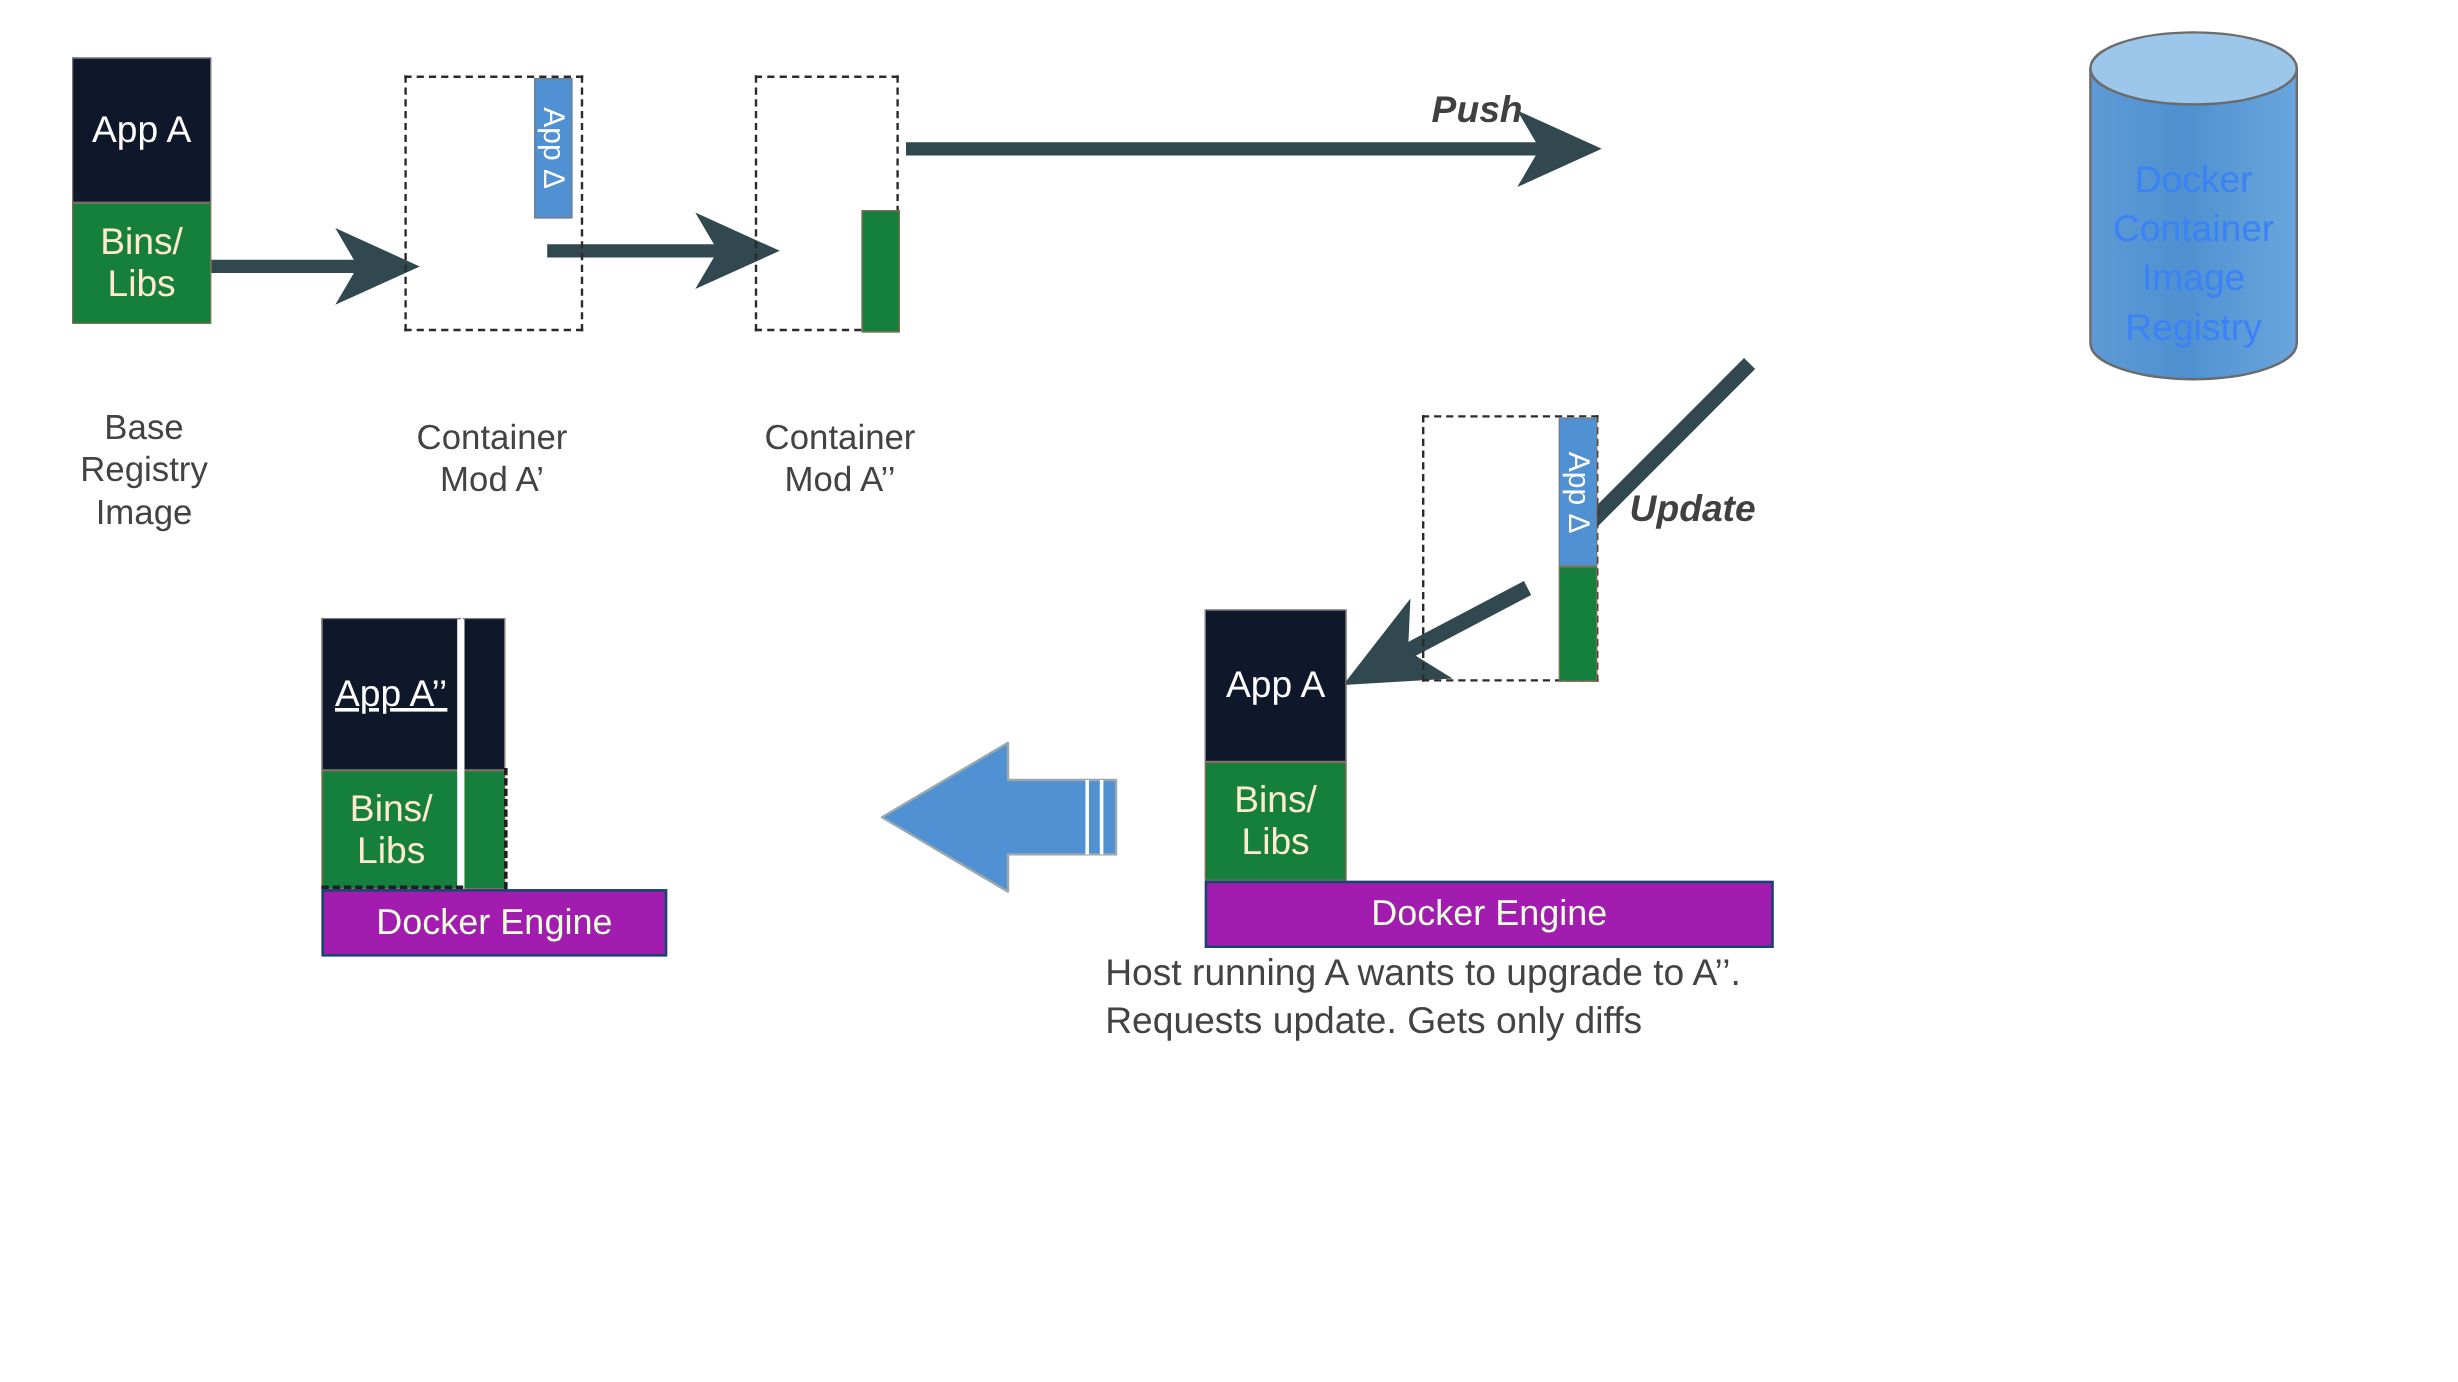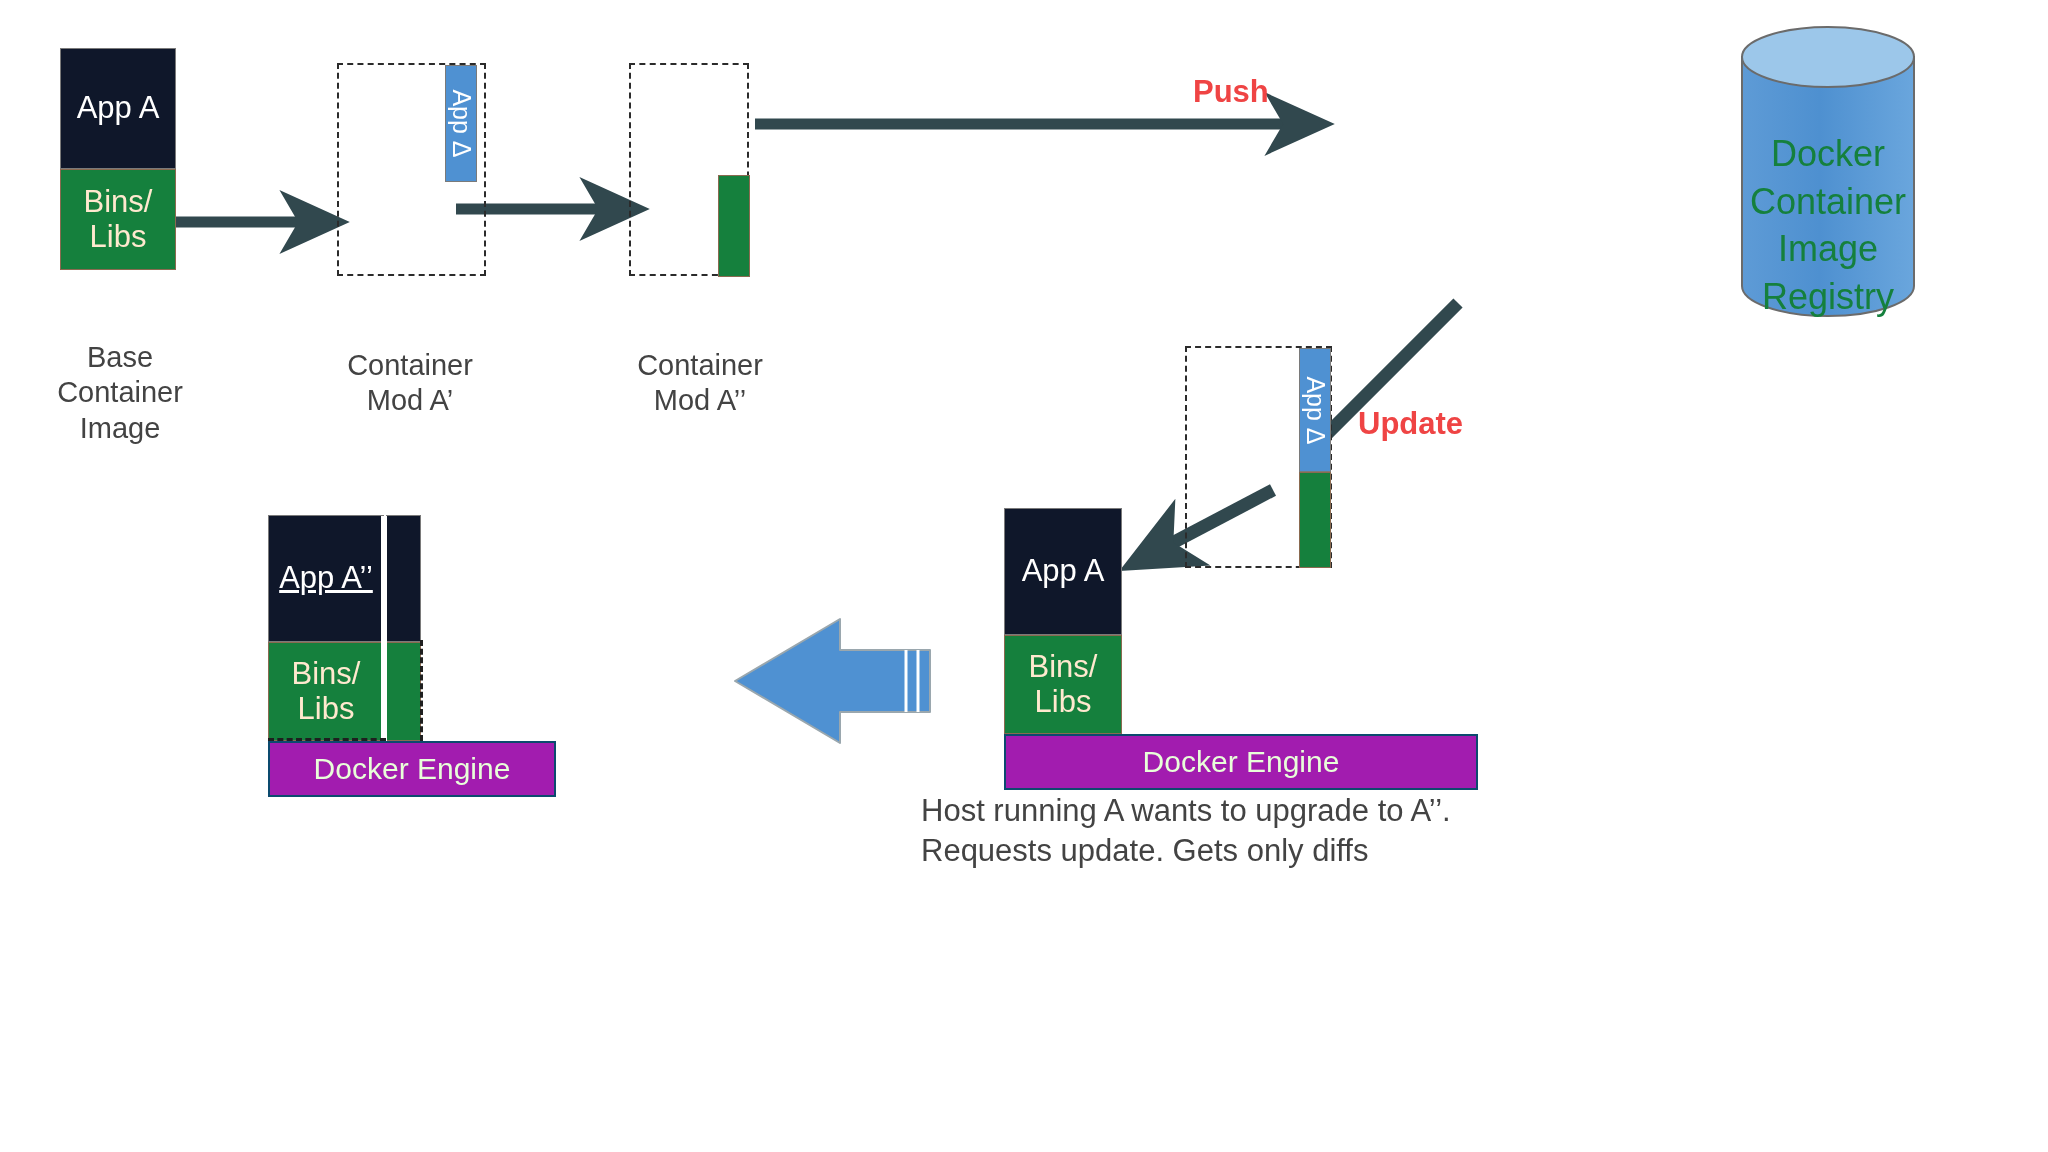--- a/index.html
+++ b/index.html
@@ -64,21 +64,22 @@
   }
   .caption-left {
     position: absolute;
     color: #434343;
     text-align: left;
     line-height: 1.28;
     white-space: pre-line;
   }
   .flow-label {
     position: absolute;
-    color: #ef4444;
+    color: #404040;
+    font-style: italic;
     font-weight: bold;
     white-space: nowrap;
   }
 
   svg.overlay {
     position: absolute;
     left: 0;
     top: 0;
     width: 2048px;
     height: 1152px;
@@ -149,38 +150,38 @@
 
   <div class="box blue" style="left:60px; top:48px; width:116px; height:121px; font-size:31px;">
     <span>App
 A</span>
   </div>
   <div class="box orange" style="left:60px; top:169px; width:116px; height:101px; font-size:31px; color:#FFE9CF;">
     <span>Bins/
 Libs</span>
   </div>
   <div class="caption" style="left:20px; top:340px; width:200px; font-size:29px;">Base
-Container
+Registry
 Image</div>
 
   <div class="dashed-frame" style="left:337px; top:63px; width:149px; height:213px;"></div>
   <div class="vlabel" style="left:445px; top:65px; width:32px; height:117px; font-size:25px;">
     <span>App Δ</span>
   </div>
   <div class="caption" style="left:300px; top:348px; width:220px; font-size:29px;">Container
 Mod A’</div>
 
   <div class="dashed-frame" style="left:629px; top:63px; width:120px; height:213px;"></div>
   <div class="box orange" style="left:718px; top:175px; width:32px; height:102px;"></div>
   <div class="caption" style="left:590px; top:348px; width:220px; font-size:29px;">Container
 Mod A’’</div>
 
   <div class="flow-label" style="left:1193px; top:74px; font-size:31px;">Push</div>
 
-  <div class="caption" style="left:1742px; top:130px; width:172px; font-size:36px; color:#15803d; line-height:1.32;">Docker
+  <div class="caption" style="left:1742px; top:130px; width:172px; font-size:31px; color:#3b82f6; line-height:1.32;">Docker
 Container
 Image
 Registry</div>
 
   <div class="flow-label" style="left:1358px; top:406px; font-size:31px;">Update</div>
 
   <div class="dashed-frame" style="left:1185px; top:346px; width:147px; height:222px;"></div>
   <div class="vlabel" style="left:1299px; top:348px; width:32px; height:124px; font-size:25px;">
     <span>App Δ</span>
   </div>

